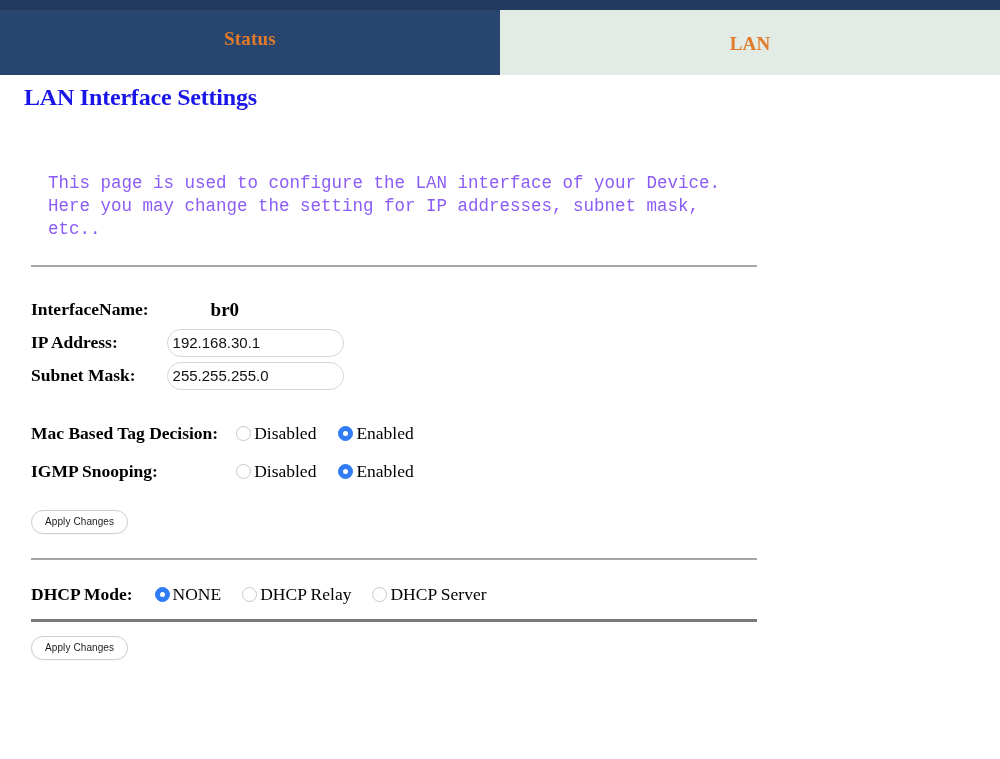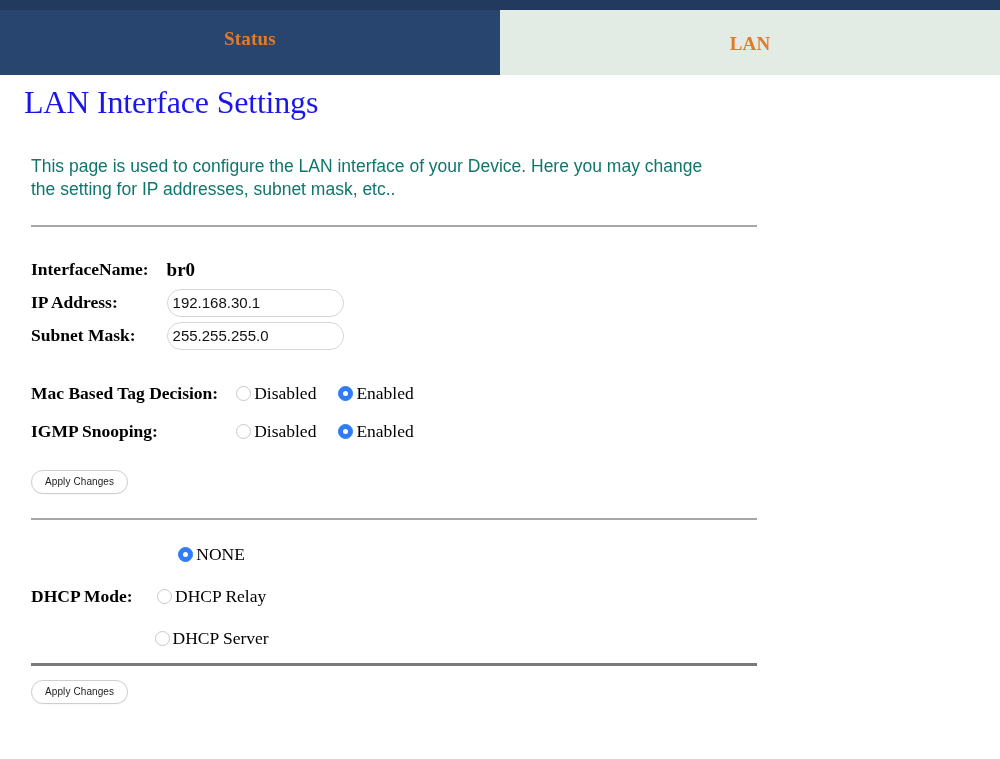--- a/index.html
+++ b/index.html
@@ -71,41 +71,41 @@
   .navtab.active .navlabel {
     color: #e07b2a;
   }
 
   
   #page-title {
     position: absolute;
     left: 24px;
     top: 84px;
     color: #1a16e8;
-    font-weight: normal;
-    font-size: 32px;
+    font-weight: bold;
+    font-size: 24px;
     font-family: "Liberation Serif", "DejaVu Serif", serif;
     letter-spacing: -0.2px;
     white-space: nowrap;
   }
 
   
   #content {
     position: absolute;
     left: 31px;
     top: 155px;
     width: 740px;
   }
   #intro {
     font-size: 17.5px;
-    color: #0f766e;
+    color: #8b5cf6;
     line-height: 1.32;
     width: 700px;
-    margin: 0;
-    font-family: Liberation Sans, sans-serif;
+    margin: 17px;
+    font-family: Liberation Mono, monospace;
   }
 
   .rule {
     width: 726px;
     height: 0;
     border: none;
     border-top: 2px solid #a6a6a6;
     margin: 0;
   }
   .rule.thick {
@@ -130,20 +130,21 @@
     white-space: nowrap;
     padding-right: 18px !important;
     font-family: "Liberation Serif", "DejaVu Serif", serif;
   }
   .fvalue-col { width: 400px; }
   .static-val {
     font-weight: bold;
     font-size: 19px;
     color: #000;
     font-family: "Liberation Serif", "DejaVu Serif", serif;
+    margin-left: 44px;
   }
   input.textbox {
     width: 165px;
     height: 22px;
     font-size: 15px;
     font-family: "Liberation Sans", "DejaVu Sans", sans-serif;
     color: #111;
     background: #fff;
     border: 1px solid #d6d6d6;
     border-radius: 14px;
@@ -228,21 +229,21 @@
     align-items: center;
   }
   #dhcp-label {
     font-weight: bold;
     font-size: 17.5px;
     color: #000;
     white-space: nowrap;
     margin-right: 22px;
     font-family: Liberation Serif, serif;
   }
-  #dhcp-row .radio-group { gap: 21px; flex-direction: column; }
+  #dhcp-row .radio-group { gap: 21px; }
 
   .spacer-24 { height: 24px; }
   .spacer-14 { height: 14px; }
   .spacer-20 { height: 20px; }
 </style>
 </head>
 <body>
 
 <div id="topbar">
   <div id="topbar-darkstrip"></div>

